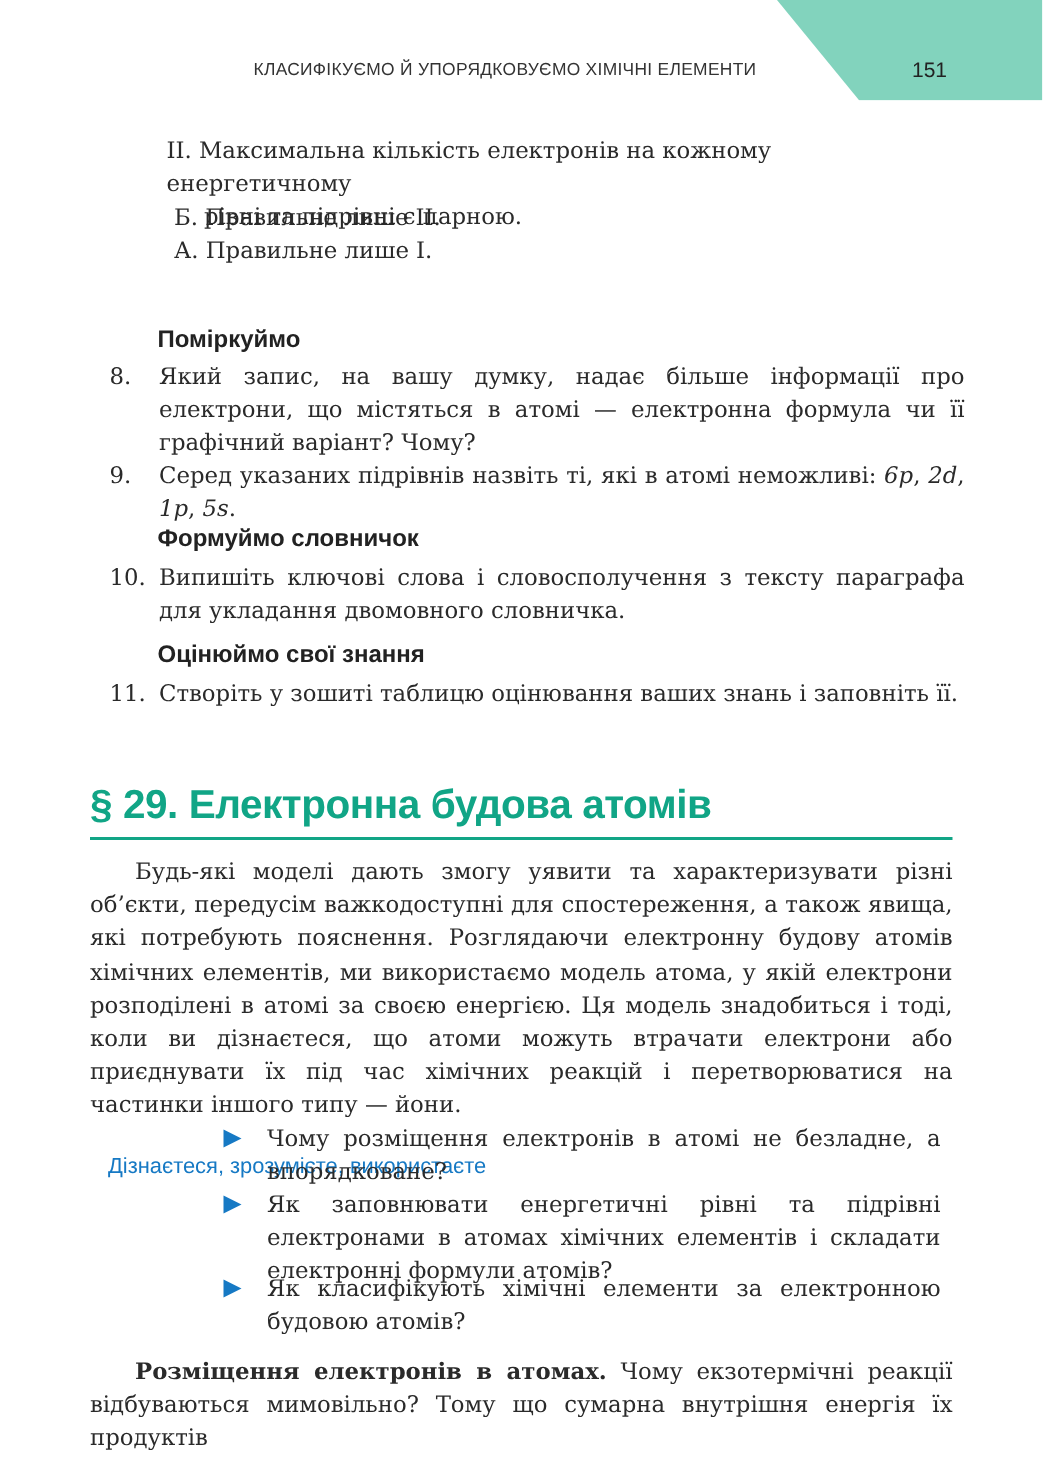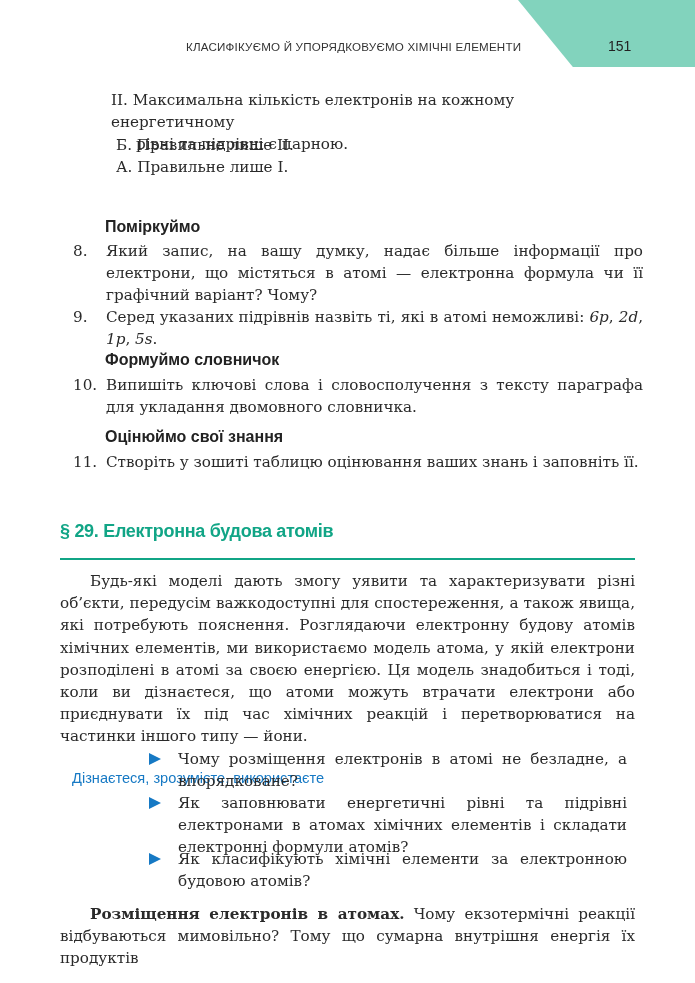--- a/index.html
+++ b/index.html
@@ -6,42 +6,42 @@
   body {
     width: 695px; height: 983px; background: #ffffff; position: relative; overflow: hidden;
     font-family: "DejaVu Serif", "Liberation Serif", serif; color: #2a2a2a;
   }
   .hdr-shape {
     position: absolute; top: 0; left: 518px; width: 177px; height: 67px;
     background: #82d3bd;
     clip-path: polygon(0 0, 100% 0, 100% 100%, 31% 100%);
   }
   .hdr-title {
-    position: absolute; top: 40px; left: 186px;
+    position: absolute; top: 40px; left: 169px;
     font-family: "Liberation Sans", sans-serif; font-size: 11.6px; letter-spacing: 0.2px; color: #333;
     white-space: nowrap;
   }
   .hdr-page {
     position: absolute; top: 38px; left: 608px;
     font-family: "Liberation Sans", sans-serif; font-size: 14px; color: #222;
   }
   .txt { font-size: 15.2px; line-height: 22.2px; }
   .roman { position: absolute; left: 111px; top: 89px; width: 530px; }
   .roman .line2 { padding-left: 25px; }
   .opts { position: absolute; left: 116px; top: 134px; }
   .sub {
     position: absolute; left: 105px; font-family: "Liberation Sans", sans-serif; font-weight: bold;
     font-size: 16px; color: #222;
   }
   .q { position: absolute; left: 73px; width: 570px; display: flex; }
   .q .num { width: 33px; flex: none; }
   .q .body { flex: 1; text-align: justify; }
   .sec-title {
     position: absolute; left: 60px; top: 521px;
-    font-family: "Liberation Sans", sans-serif; font-weight: bold; font-size: 18px; color: #11a586;
+    font-family: "Liberation Sans", sans-serif; font-weight: bold; font-size: 27px; color: #11a586;
     letter-spacing: -0.3px; white-space: nowrap;
   }
   .sec-rule { position: absolute; left: 60px; top: 558px; width: 575px; height: 2px; background: #11a586; }
   .intro { position: absolute; left: 60px; top: 570px; width: 575px; text-align: justify; }
   .intro p { margin: 0; text-indent: 30px; }
   .learn-h {
     position: absolute; left: 72px; top: 722px;
     font-family: "Liberation Sans", sans-serif; font-weight: normal; font-size: 14.6px; color: #1679c4; margin-top: 48px;
   }
   .bul { position: absolute; left: 149px; width: 478px; display: flex; }

